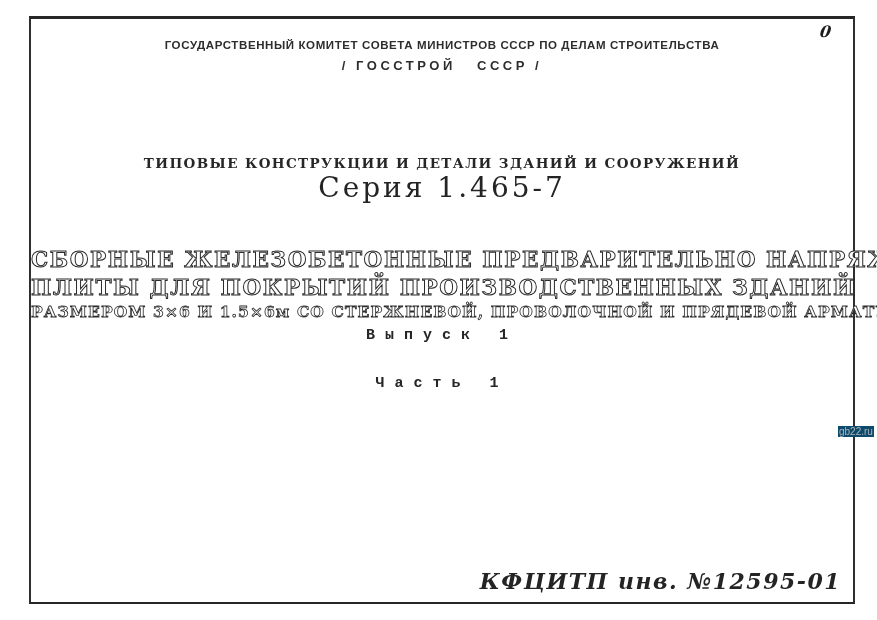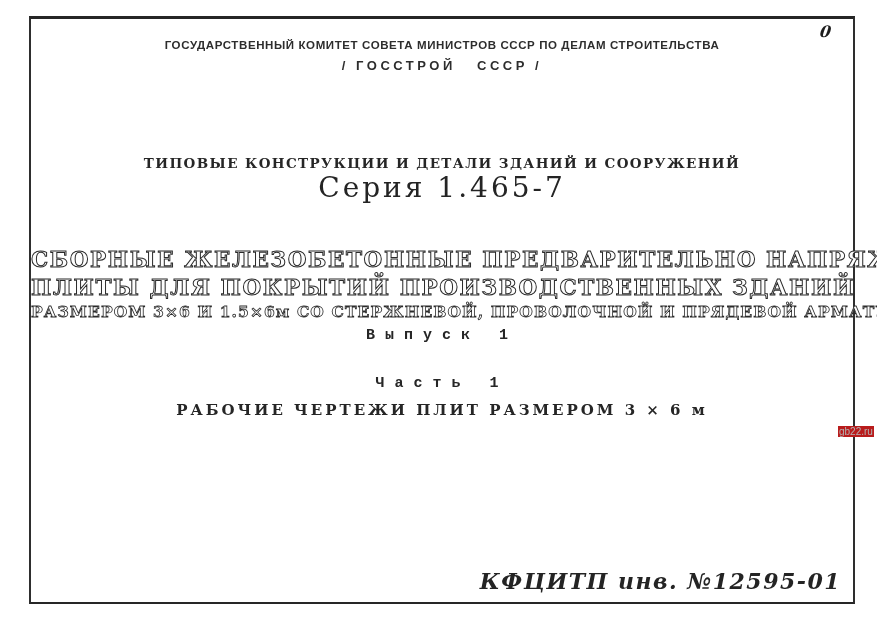--- a/index.html
+++ b/index.html
@@ -132,21 +132,21 @@
     transform: skewX(-8deg);
     color: #1d1d1d;
   }
   .watermark {
     position: absolute;
     left: 838px;
     top: 426px;
     font-family: "Liberation Sans", sans-serif;
     font-size: 10px;
     color: #b3b3b3;
-    background: #b91c1c;
+    background: #0c4a6e;
     padding: 0 1px;
     z-index: 3;
   }
 </style>
 </head>
 <body>
 
 <div class="canvas">
 
   <div class="frame">
@@ -162,21 +162,20 @@
     <div class="t hollow-lg title1">СБОРНЫЕ ЖЕЛЕЗОБЕТОННЫЕ ПРЕДВАРИТЕЛЬНО НАПРЯЖЕННЫЕ</div>
 
     <div class="t hollow-lg title2">ПЛИТЫ ДЛЯ ПОКРЫТИЙ ПРОИЗВОДСТВЕННЫХ ЗДАНИЙ</div>
 
     <div class="t hollow-sm">РАЗМЕРОМ 3×6 И 1.5×6м СО СТЕРЖНЕВОЙ, ПРОВОЛОЧНОЙ И ПРЯДЕВОЙ АРМАТУРОЙ</div>
 
     <div class="t vypusk">Выпуск 1</div>
 
     <div class="t chast">Часть 1</div>
 
-    <div class="t working">РАБОЧИЕ ЧЕРТЕЖИ ПЛИТ РАЗМЕРОМ 3 × 6 м</div>
 
     <div class="pagenum">0</div>
 
     <div class="stamp">КФЦИТП инв. №12595-01</div>
 
   </div>
 
   <div class="watermark">gb22.ru</div>
 
 </div>

